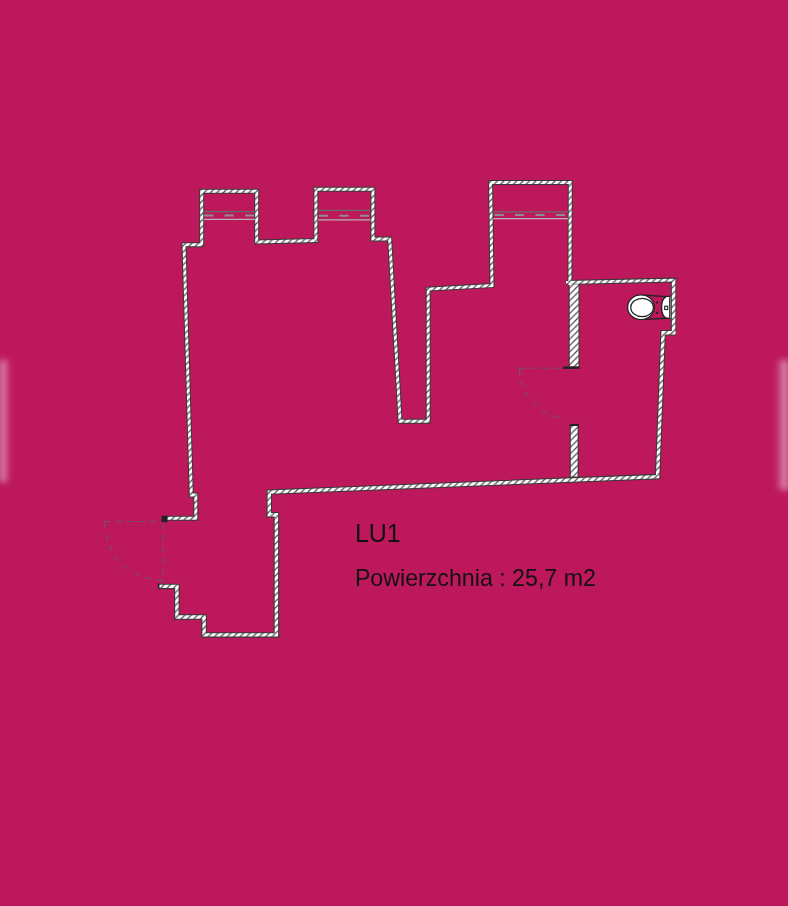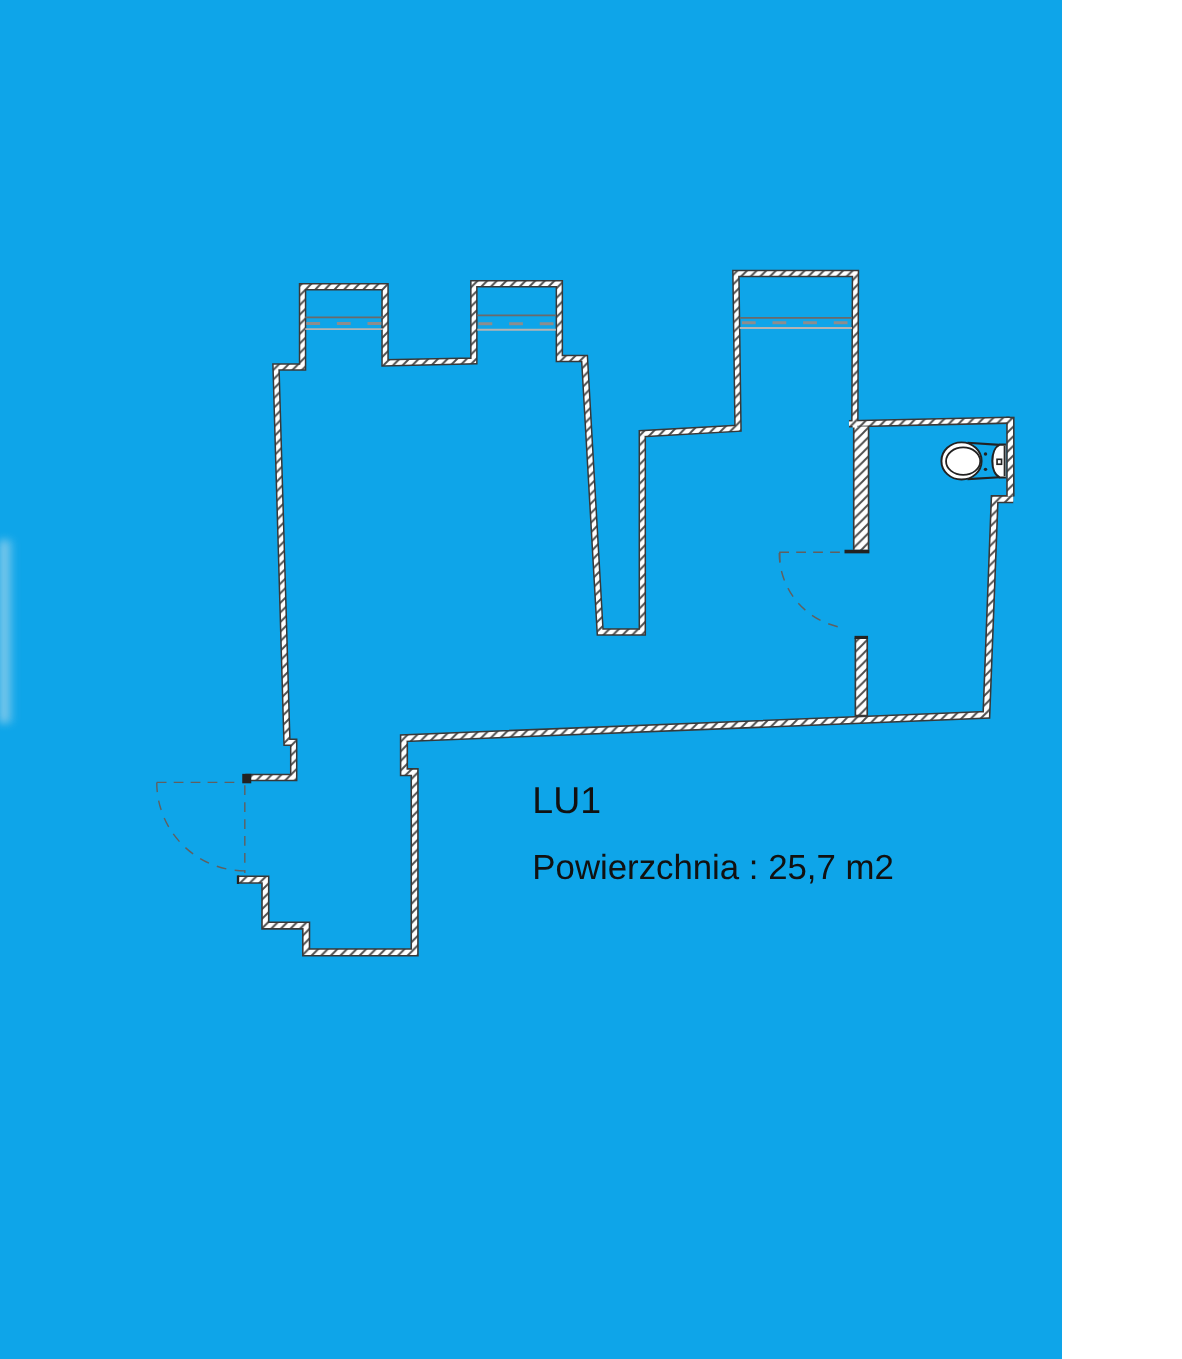--- a/index.html
+++ b/index.html
@@ -1,16 +1,16 @@
 <!DOCTYPE html>
 <html><head>
 <meta charset="utf-8">
 <style>
   html,body{margin:0;padding:0;background:#ffffff;}
-  #page{position:relative;width:708px;height:906px;background:#0ea5e9;overflow:hidden;
+  #page{position:relative;width:788px;height:906px;background:#be185d;overflow:hidden;
         font-family:"Liberation Sans", sans-serif;}
   .smL{position:absolute;left:0px;top:360px;width:10px;height:122px;
        background:linear-gradient(to right,#ececec,rgba(255,255,255,0));filter:blur(3px);opacity:.75;}
   .smR{position:absolute;left:776px;top:360px;width:12px;height:130px;
        background:linear-gradient(to left,#ececec,rgba(255,255,255,0));filter:blur(3px);opacity:.75;}
 </style>
 </head>
 <body>
 <div id="page">
 <div class="smL"></div><div class="smR"></div>

